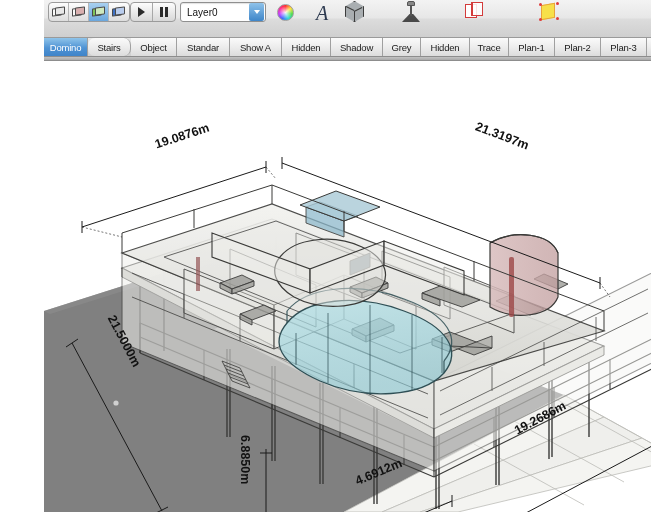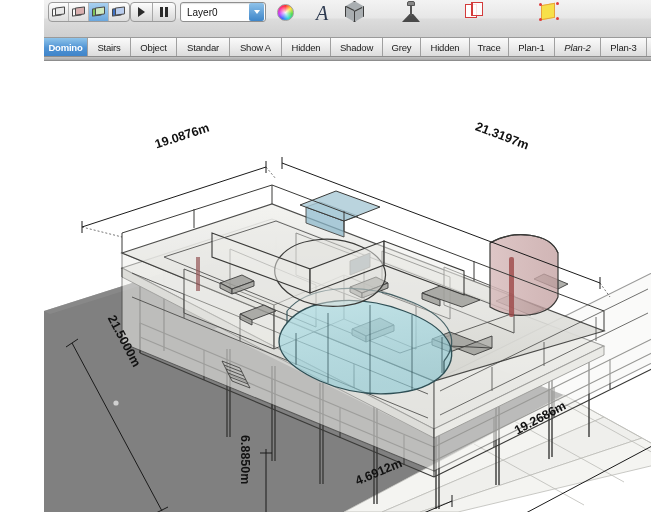--- a/index.html
+++ b/index.html
@@ -139,21 +139,21 @@
   }
   .tab {
     position:relative; display:flex; align-items:center; justify-content:center;
     font-size:9.5px; color:#1a1a1a; white-space:nowrap;
     padding:0 6px; border-right:1px solid #a0a0a0;
     background: linear-gradient(#fafafa 0%, #ebebeb 55%, #dcdcdc 100%);
     letter-spacing:-0.2px;
   }
   .tab.active {
     background: linear-gradient(#8fc4ea 0%, #4f93d4 55%, #3f84c9 100%);
-    color:#ffffff; font-weight:bold;
+    color:#ffffff; font-weight:normal;
   }
   .tabbar-under {
     position:absolute; left:0; top:57px; width:651px; height:4px;
     background: linear-gradient(#c3c3c3,#a9a9a9);
     border-bottom:1px solid #8d8d8d;
   }
 
   
   .canvas {
     position:absolute; left:0; top:61px; width:651px; height:451px;
@@ -265,21 +265,21 @@
         </span>
       </div>
     </div>
 
   </div>
 
   <div class="tabbar" id="tabbar">
       <div class="tab active" style="width: 44px; flex: 0 0 44px;">
         <span>Domino</span>
       </div>
-      <div class="tab" style="width: 43px; flex: 0 0 43px;">
+      <div class="tab" style="width: 43px; flex: 0 0 43px; border-radius: 7px;">
         <span>Stairs</span>
       </div>
       <div class="tab" style="width: 46px; flex: 0 0 46px;">
         <span>Object</span>
       </div>
       <div class="tab" style="width: 53px; flex: 0 0 53px; justify-content: center;">
         <span>Standar</span>
       </div>
       <div class="tab" style="width: 52px; flex: 0 0 52px;">
         <span>Show A</span>
@@ -295,21 +295,21 @@
       </div>
       <div class="tab" style="width: 49px; flex: 0 0 49px;">
         <span>Hidden</span>
       </div>
       <div class="tab" style="width: 39px; flex: 0 0 39px;">
         <span>Trace</span>
       </div>
       <div class="tab" style="width: 46px; flex: 0 0 46px;">
         <span>Plan-1</span>
       </div>
-      <div class="tab" style="width: 46px; flex: 0 0 46px; font-style: italic;">
+      <div class="tab" style="width: 46px; flex: 0 0 46px;">
         <span>Plan-2</span>
       </div>
       <div class="tab" style="width: 46px; flex: 0 0 46px;">
         <span>Plan-3</span>
       </div>
       <div class="tab" style="width: 49px; flex: 0 0 49px;">
         <span>Section</span>
       </div>
     </div>
   <div class="tabbar-under"></div>

